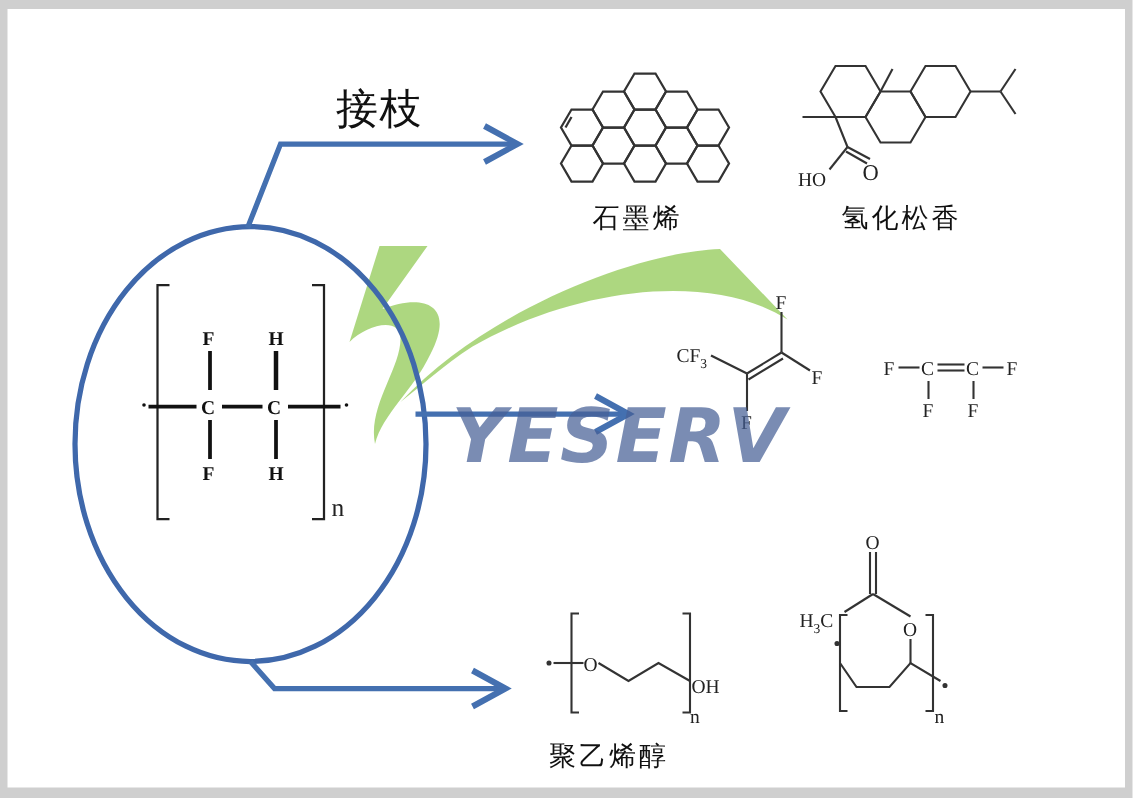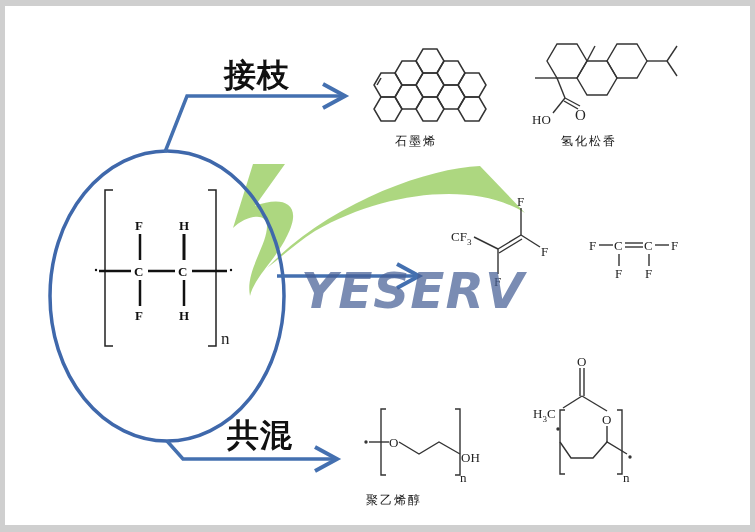--- a/index.html
+++ b/index.html
@@ -11,22 +11,22 @@
   }
   .canvas {
     position: absolute; left: 5px; top: 6px; width: 745px; height: 519px;
     background: #ffffff; overflow: hidden;
   }
   svg { position: absolute; left: 0; top: 0; }
   .label {
     position: absolute; color: #111; white-space: nowrap;
     font-family: "DejaVu Serif", "Liberation Serif", serif;
   }
-  .method { font-size: 32px; font-weight: bold; letter-spacing: 1px; }
-  .cname { font-size: 12px; letter-spacing: 2px; }
+  .method { font-size: 28px; font-weight: normal; letter-spacing: 1px; }
+  .cname { font-size: 18px; letter-spacing: 2px; }
   .chem { font-family: "Liberation Serif", "DejaVu Serif", serif; font-size: 13px; fill: #222; }
   .chem-b { font-family: "Liberation Serif", "DejaVu Serif", serif; font-size: 13px; font-weight: bold; fill: #111; }
   .wm-en {
     position: absolute; font-family: "DejaVu Sans", "Liberation Sans", sans-serif;
     font-weight: bold; font-style: italic; font-size: 50px; letter-spacing: 1px;
     color: rgba(70, 95, 150, 0.72); line-height: 1;
   }
   .wm-cn {
     position: absolute; font-family: "DejaVu Sans", "Liberation Sans", sans-serif;
     font-weight: bold; font-size: 46px; letter-spacing: 8px;
@@ -166,20 +166,19 @@
     <text class="chem" x="456" y="456">OH</text>
     <text class="chem" x="455" y="476">n</text>
 
     <text class="chem" x="572" y="360">O</text>
     <text class="chem" x="528" y="412">H<tspan dy="4" font-size="9">3</tspan><tspan dy="-4">C</tspan></text>
     <text class="chem" x="597" y="418">O</text>
     <text class="chem" x="618" y="476">n</text>
   </svg>
 
   <div class="label method" style="left:219px; top:48px;">接枝</div>
-  <div class="label method" style="left:222px; top:408px;">共混</div>
 
   <div class="label cname" style="left:390px; top:127px;">石墨烯</div>
   <div class="label cname" style="left:556px; top:127px;">氢化松香</div>
   <div class="label cname" style="left:361px; top:486px;">聚乙烯醇</div>
 
   <div class="wm-en" style="left:296px; top:260px;">YESERV</div>
 </div>
 
 </body></html>

